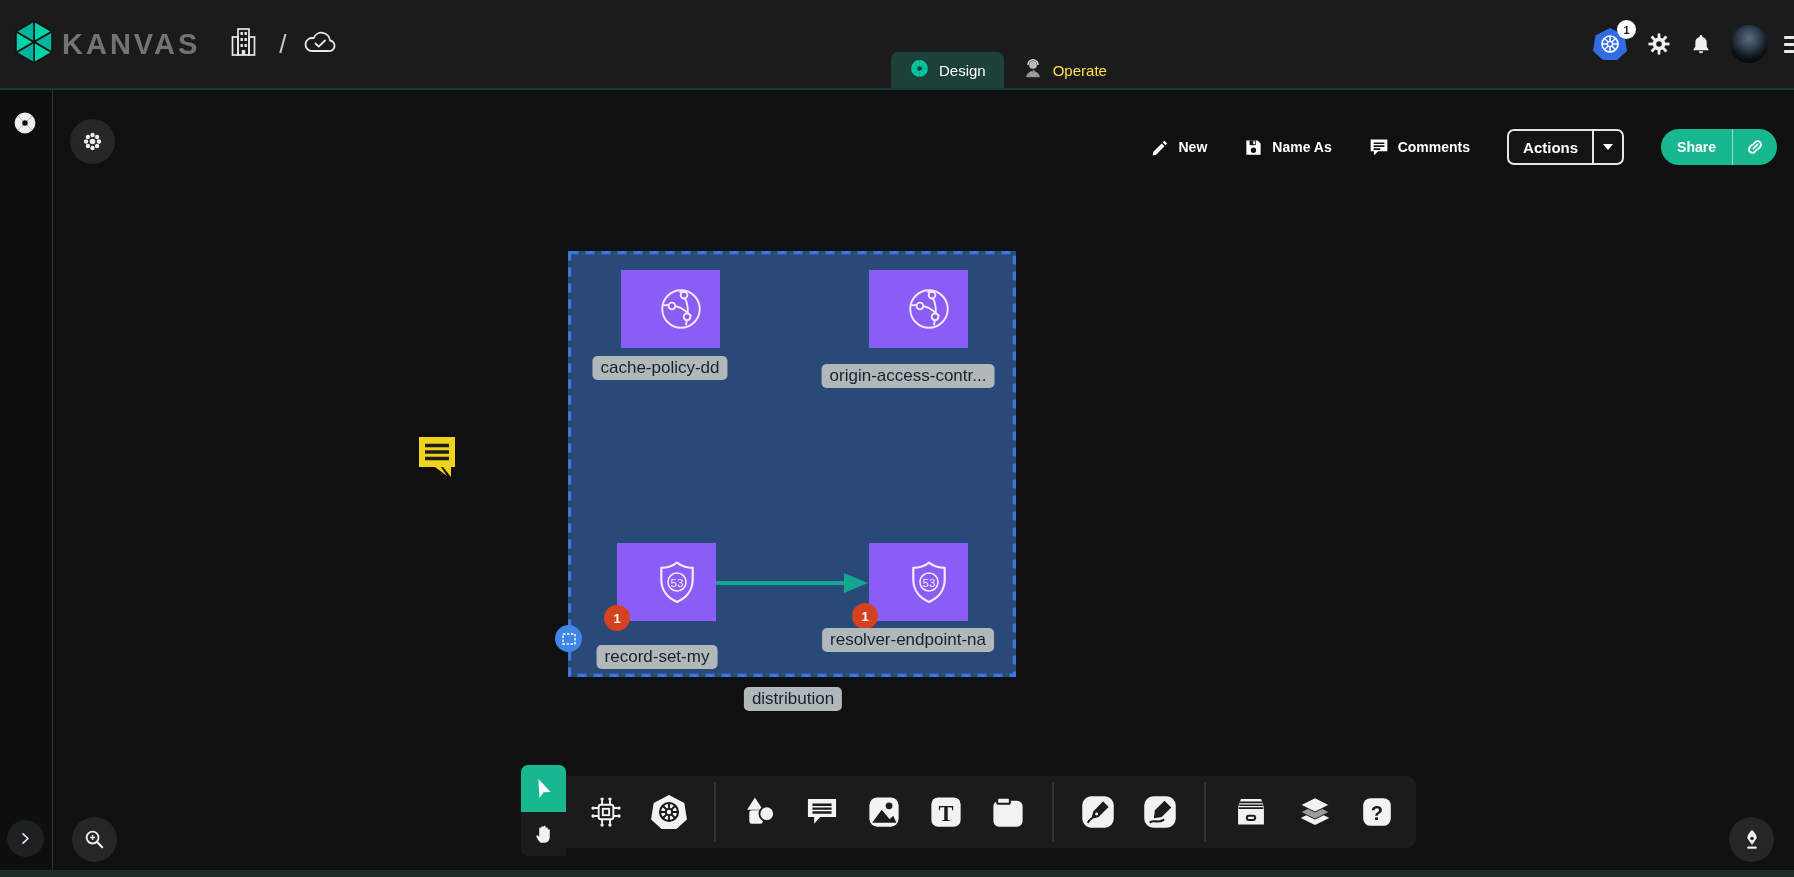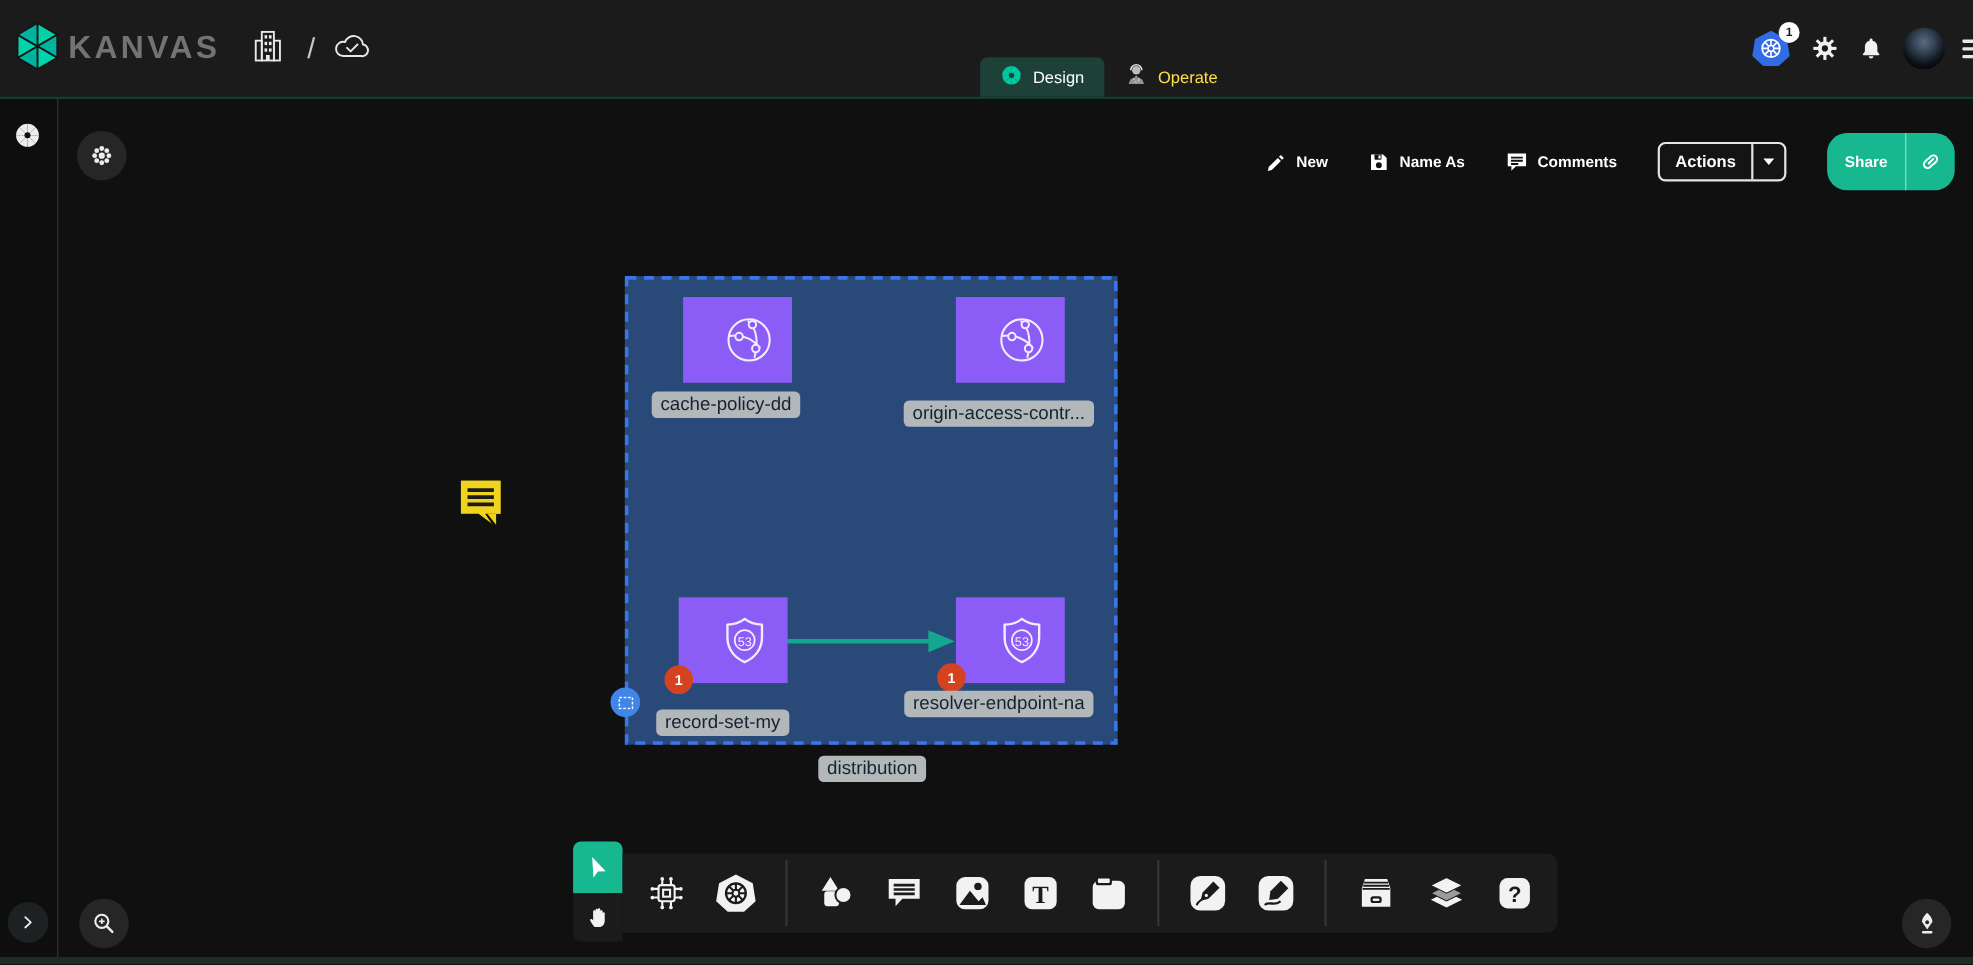--- a/index.html
+++ b/index.html
@@ -52,21 +52,21 @@
   
   .actions-row{position:absolute;top:128px;right:17px;display:flex;align-items:center;gap:37px;height:38px;}
   .act-item{display:flex;align-items:center;gap:9px;font-size:14px;font-weight:bold;color:#fff;cursor:pointer;}
   .btn-actions{display:flex;align-items:stretch;height:36px;border:2px solid #E2E6E6;border-radius:7px;
                box-sizing:border-box;cursor:pointer;background:#141414;}
   .btn-actions .lbl{display:flex;align-items:center;padding:0 14px;font-size:15px;font-weight:bold;}
   .btn-actions .caret{display:flex;align-items:center;justify-content:center;width:28px;
                       border-left:2px solid #E2E6E6;}
   .caret-tri{width:0;height:0;border-left:5px solid transparent;border-right:5px solid transparent;
              border-top:6px solid #fff;}
-  .btn-share{display:flex;align-items:stretch;height:52px;background:#17B890;border-radius:18px;cursor:pointer;}
+  .btn-share{display:flex;align-items:stretch;height:36px;background:#17B890;border-radius:18px;cursor:pointer;}
   .btn-share .lbl{display:flex;align-items:center;padding:0 16px;font-size:14px;font-weight:bold;color:#fff;}
   .btn-share .link{display:flex;align-items:center;justify-content:center;width:44px;
                    border-left:1px solid rgba(255,255,255,.55);}
 
   
   .selection{position:absolute;left:568px;top:251px;width:448px;height:426px;
              background:rgba(43,77,128,0.94);}
   .sel-border{position:absolute;left:0;top:0;}
   .node{position:absolute;width:78px;height:78px;background:#8B5CF6;display:flex;
         align-items:center;justify-content:center;cursor:pointer;padding-left:21px;}

